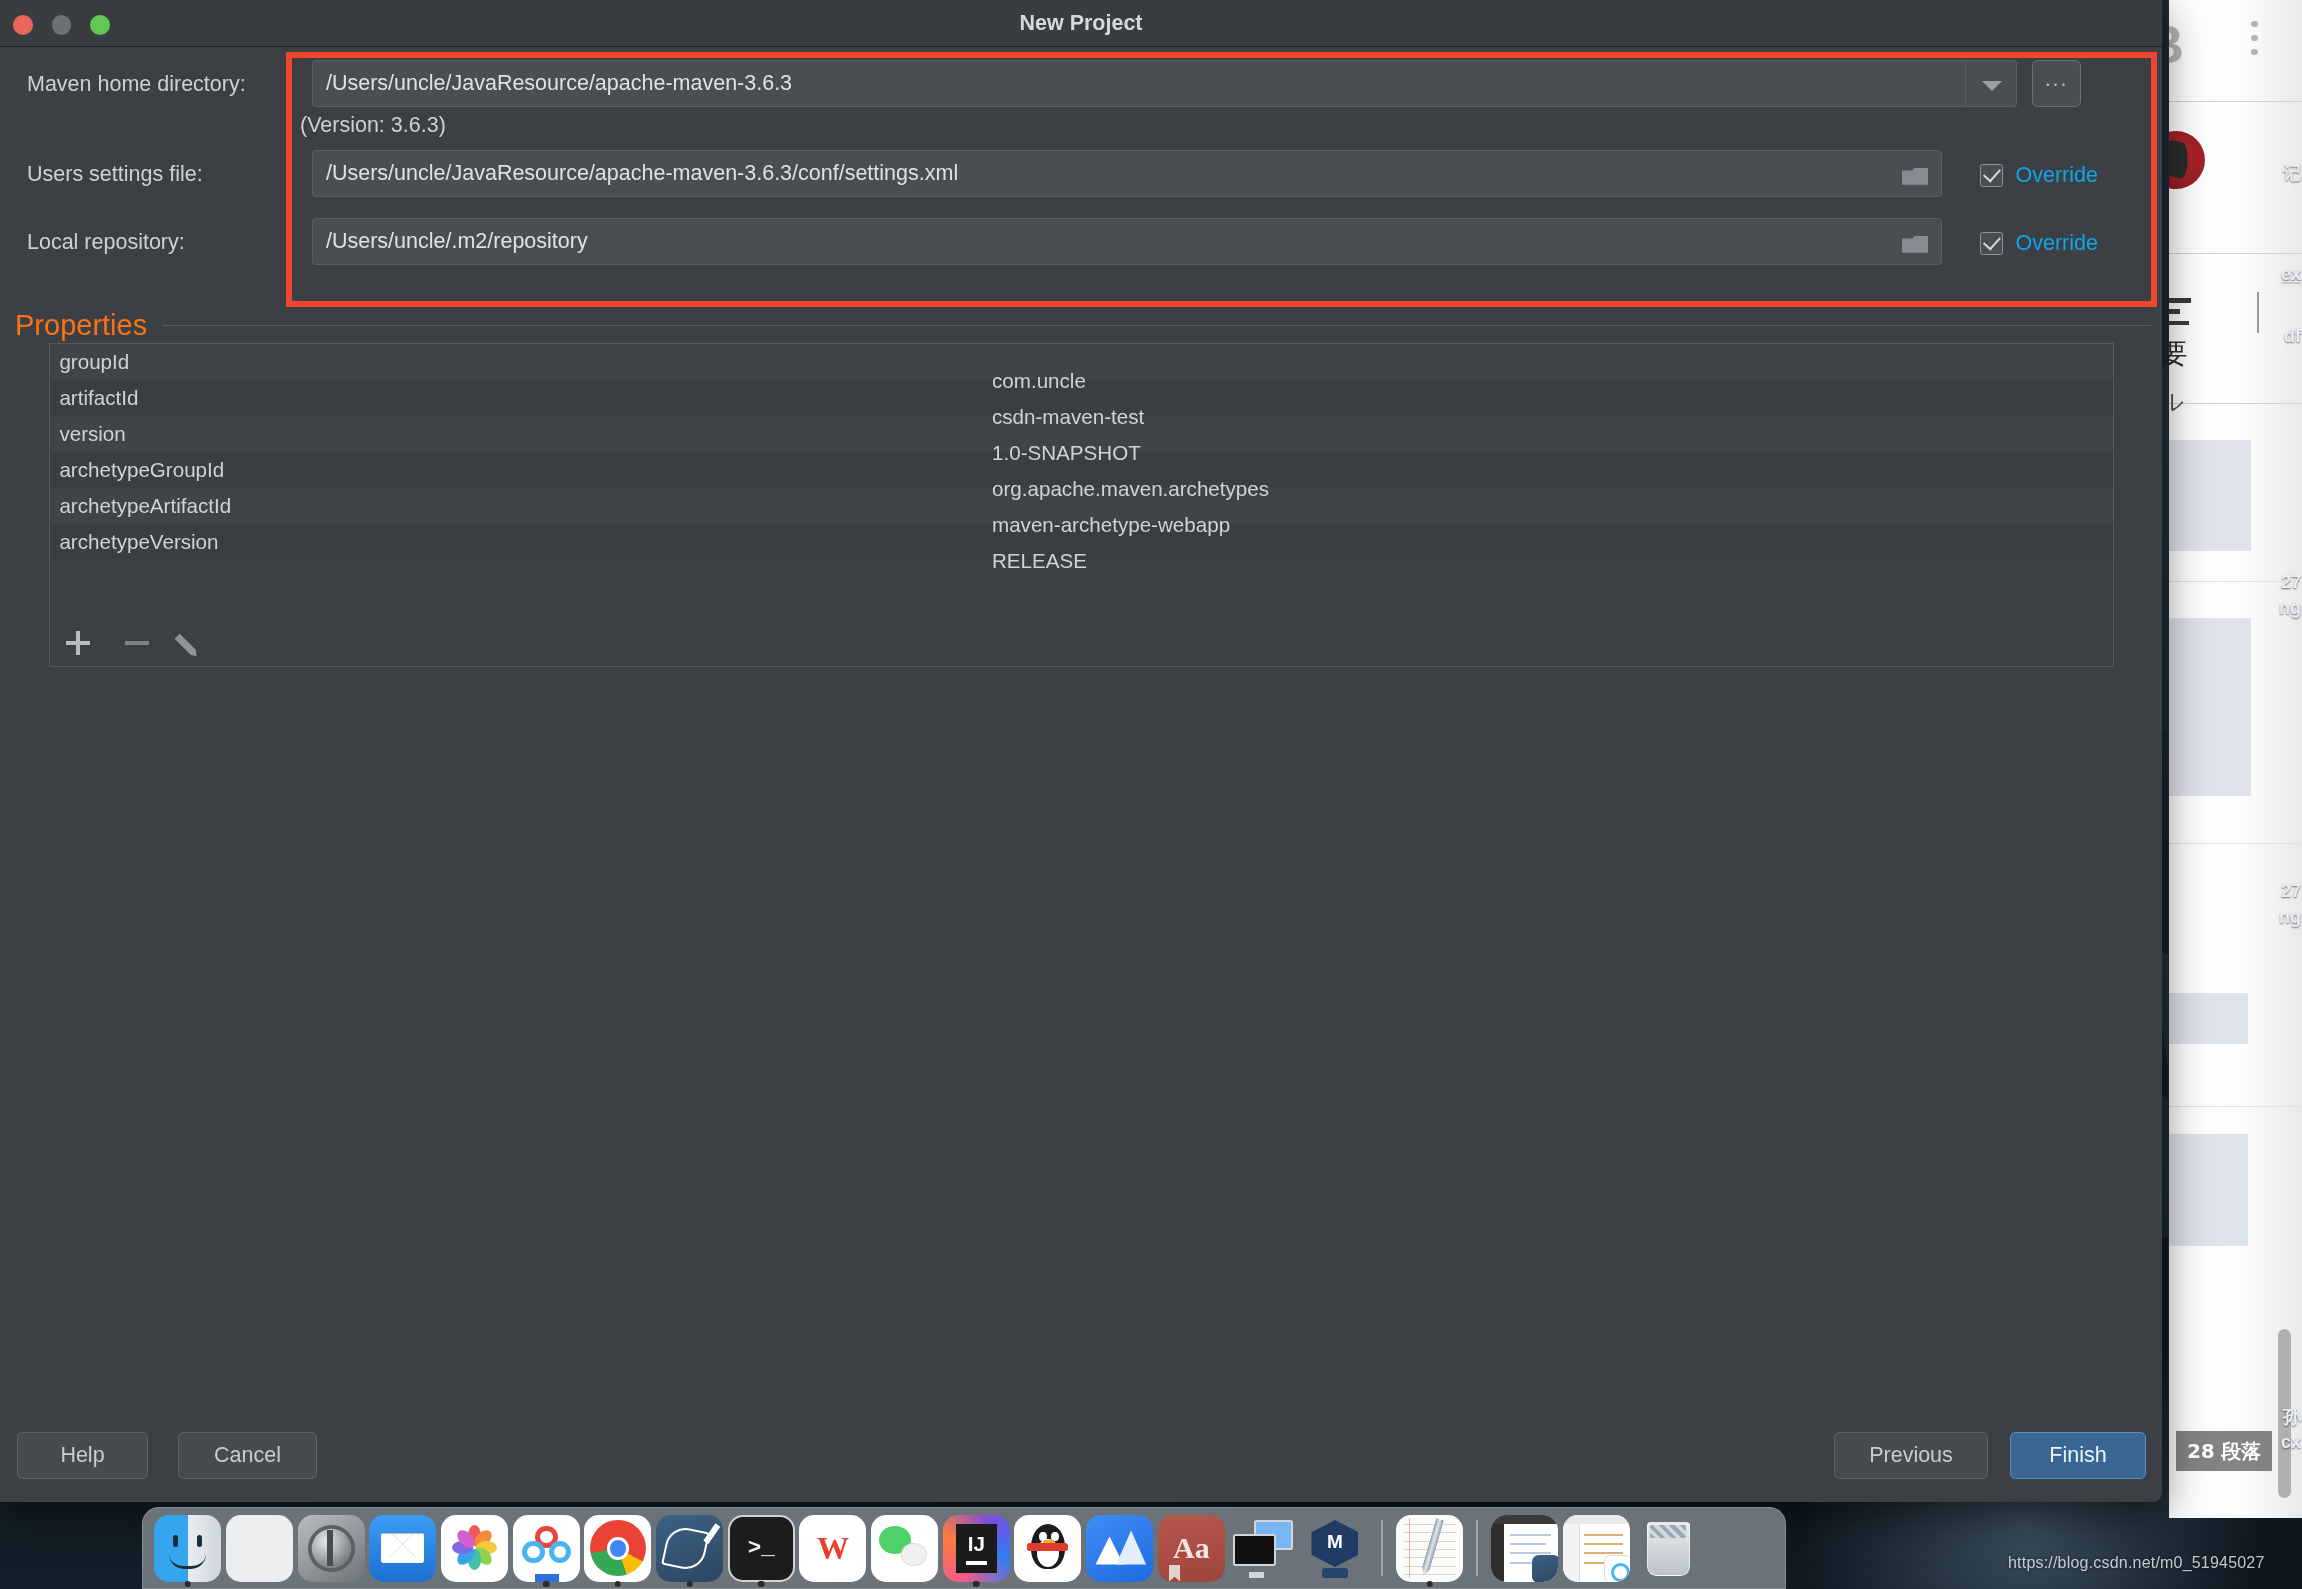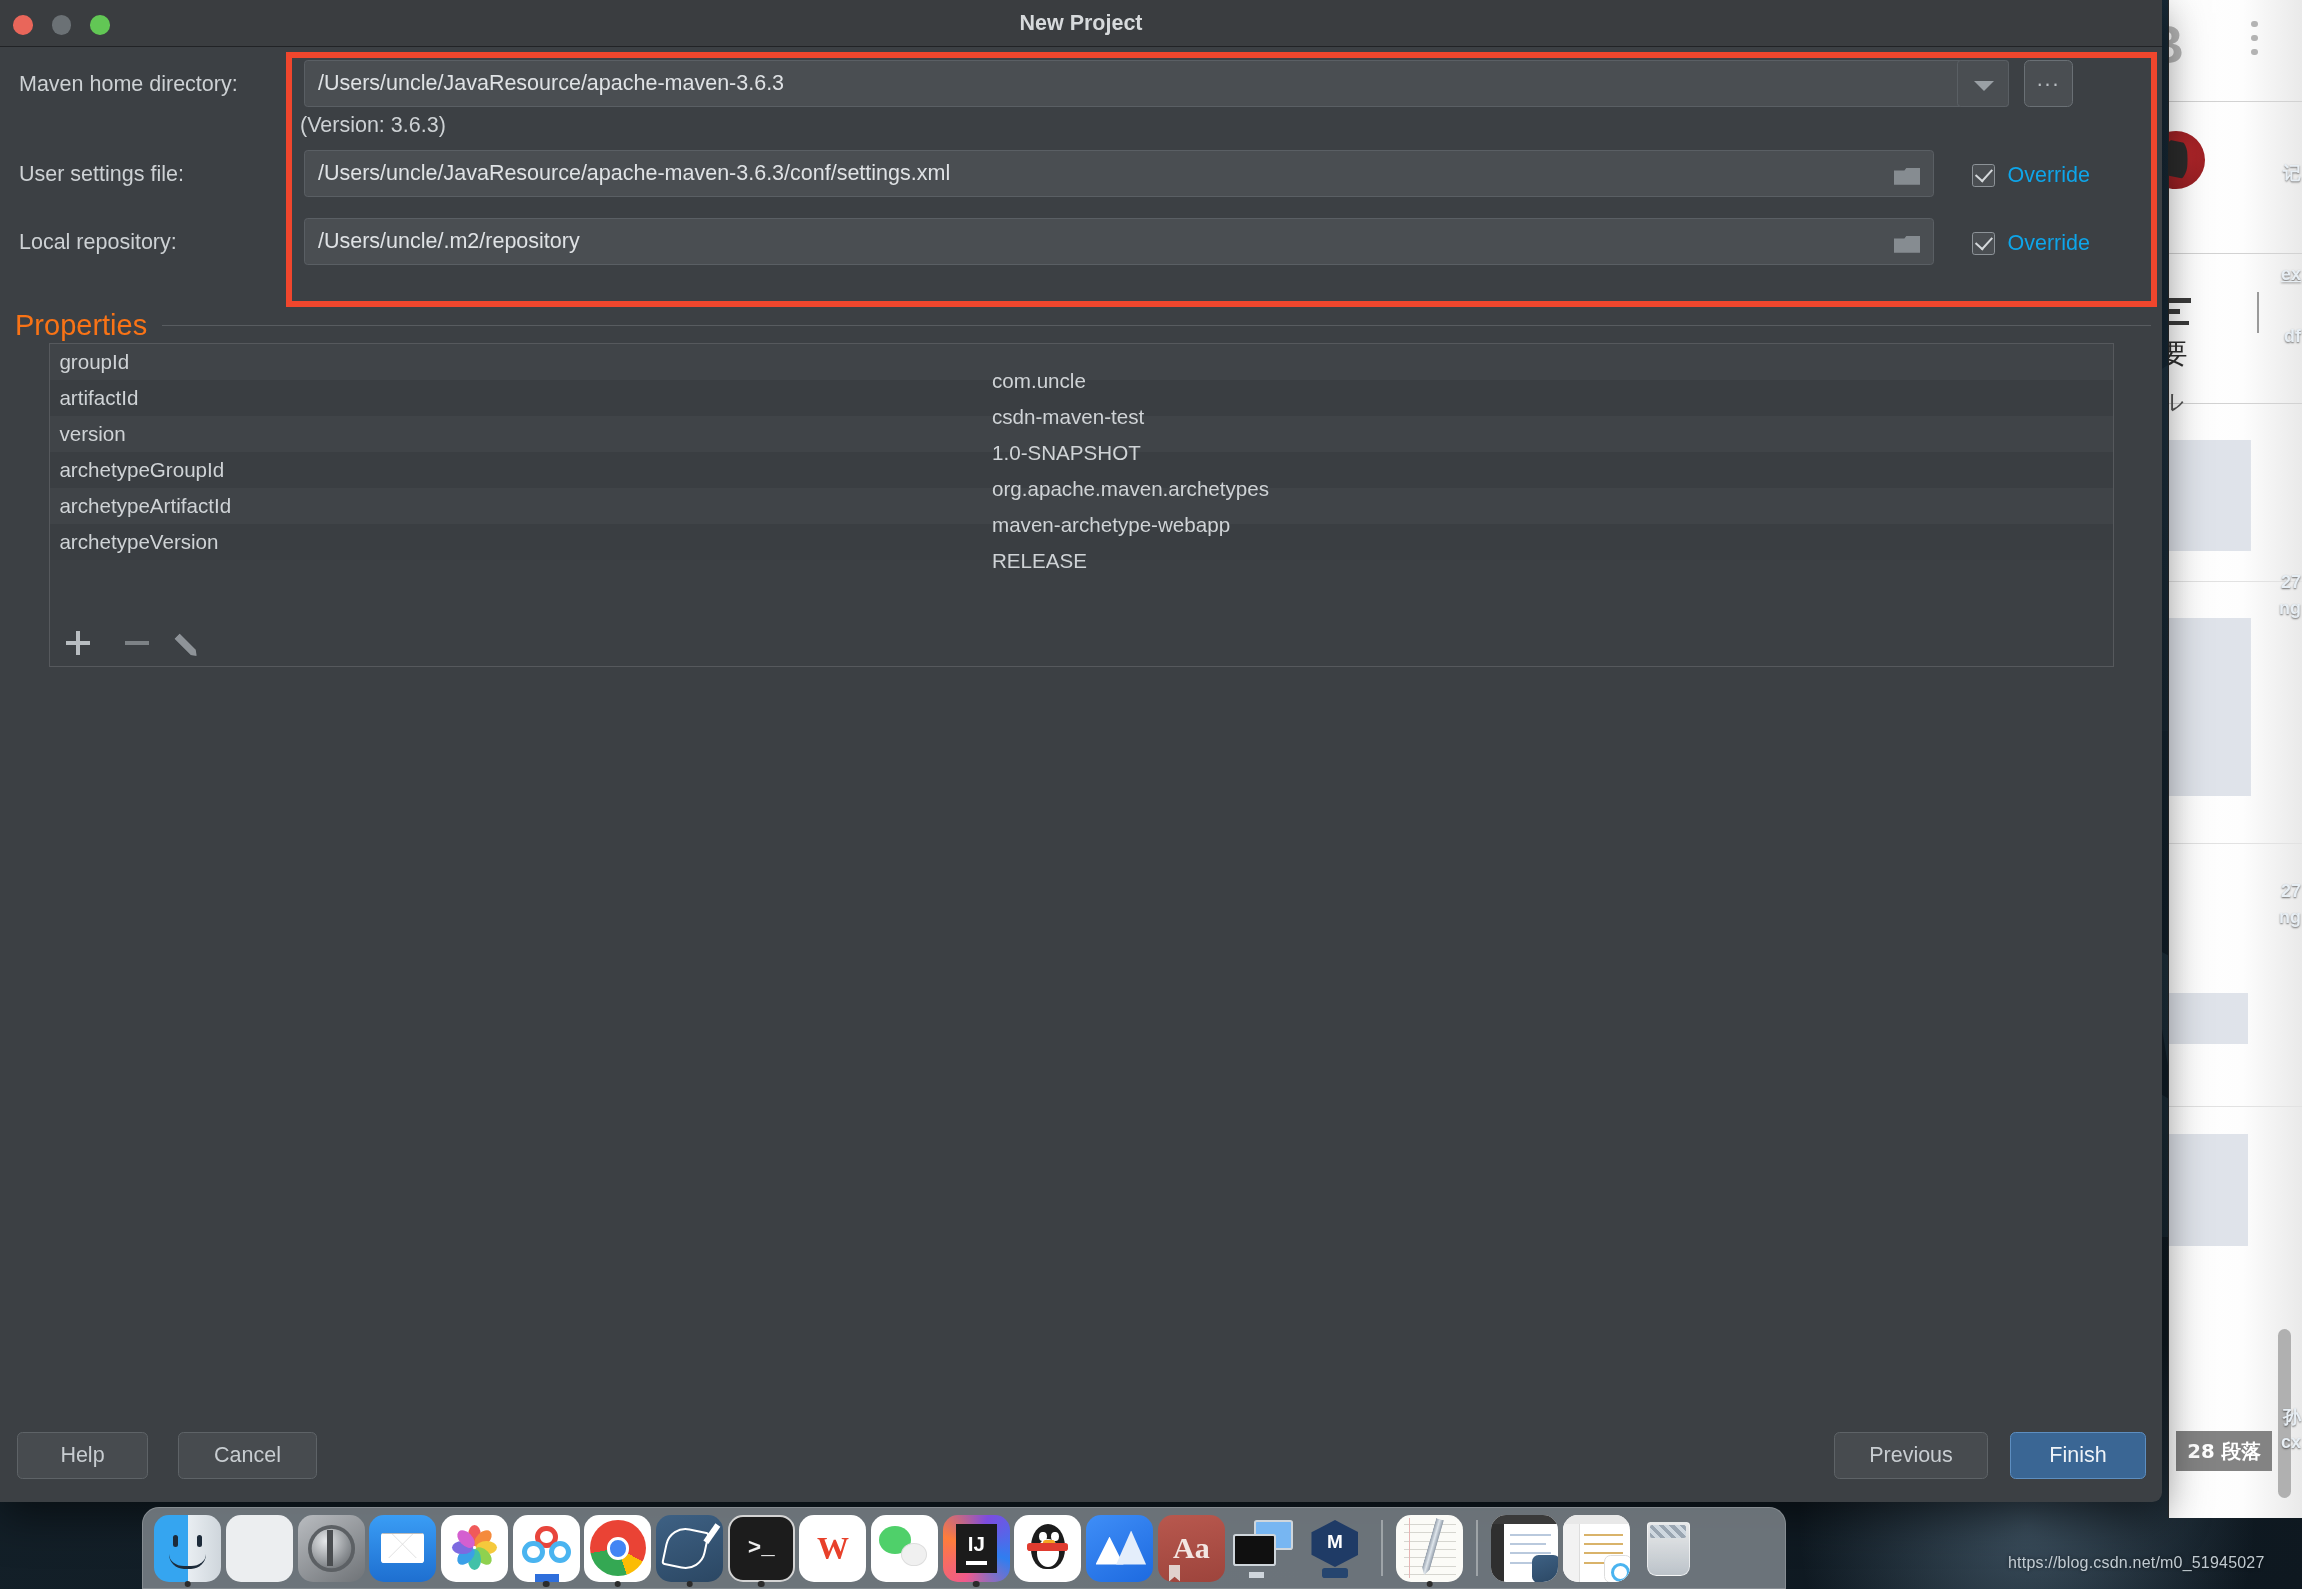--- a/index.html
+++ b/index.html
@@ -135,21 +135,21 @@
   
   #highlight {
     position: absolute; left: 286px; top: 52px;
     width: 1871px; height: 255px;
     border: 6.6px solid #f0462d;
     pointer-events: none;
   }
 
   
   #form { position: absolute; left: 0; top: 47px; width: 2162px; }
-  .frow { position: absolute; left: 4px; width: 100%; height: 58px; }
+  .frow { position: absolute; left: 12px; width: 100%; height: 58px; }
   .flabel {
     position: absolute; left: 15px; top: 12px;
     font-size: 21.5px; color: #cdd1d4; white-space: nowrap;
   }
   .finput {
     position: absolute;
     background: #4a4e52;
     border: 0.9px solid #5a5f64;
     border-radius: 3.7px;
     height: 47px;
@@ -483,21 +483,21 @@
       </div>
       <div id="dd-btn" style="left:1953px; top:0;">
         <span></span>
       </div>
       <div id="ellipsis-btn" style="left:2020px; top:0;">...</div>
     </div>
 
     <div id="versionline">(Version: 3.6.3)</div>
 
     <div class="frow" style="top:103px">
-      <div class="flabel">User settings file:</div>
+      <div class="flabel">Users settings file:</div>
       <div class="finput" style="left:300px; width:1630px;">
         <span class="val">/Users/uncle/JavaResource/apache-maven-3.6.3/conf/settings.xml</span>
         <span class="folder-ico"></span>
       </div>
       <div class="ovr" style="left:1968px; top:13px;">
         <span class="cbx"></span>
         <span class="otext">Override</span>
       </div>
     </div>
 

